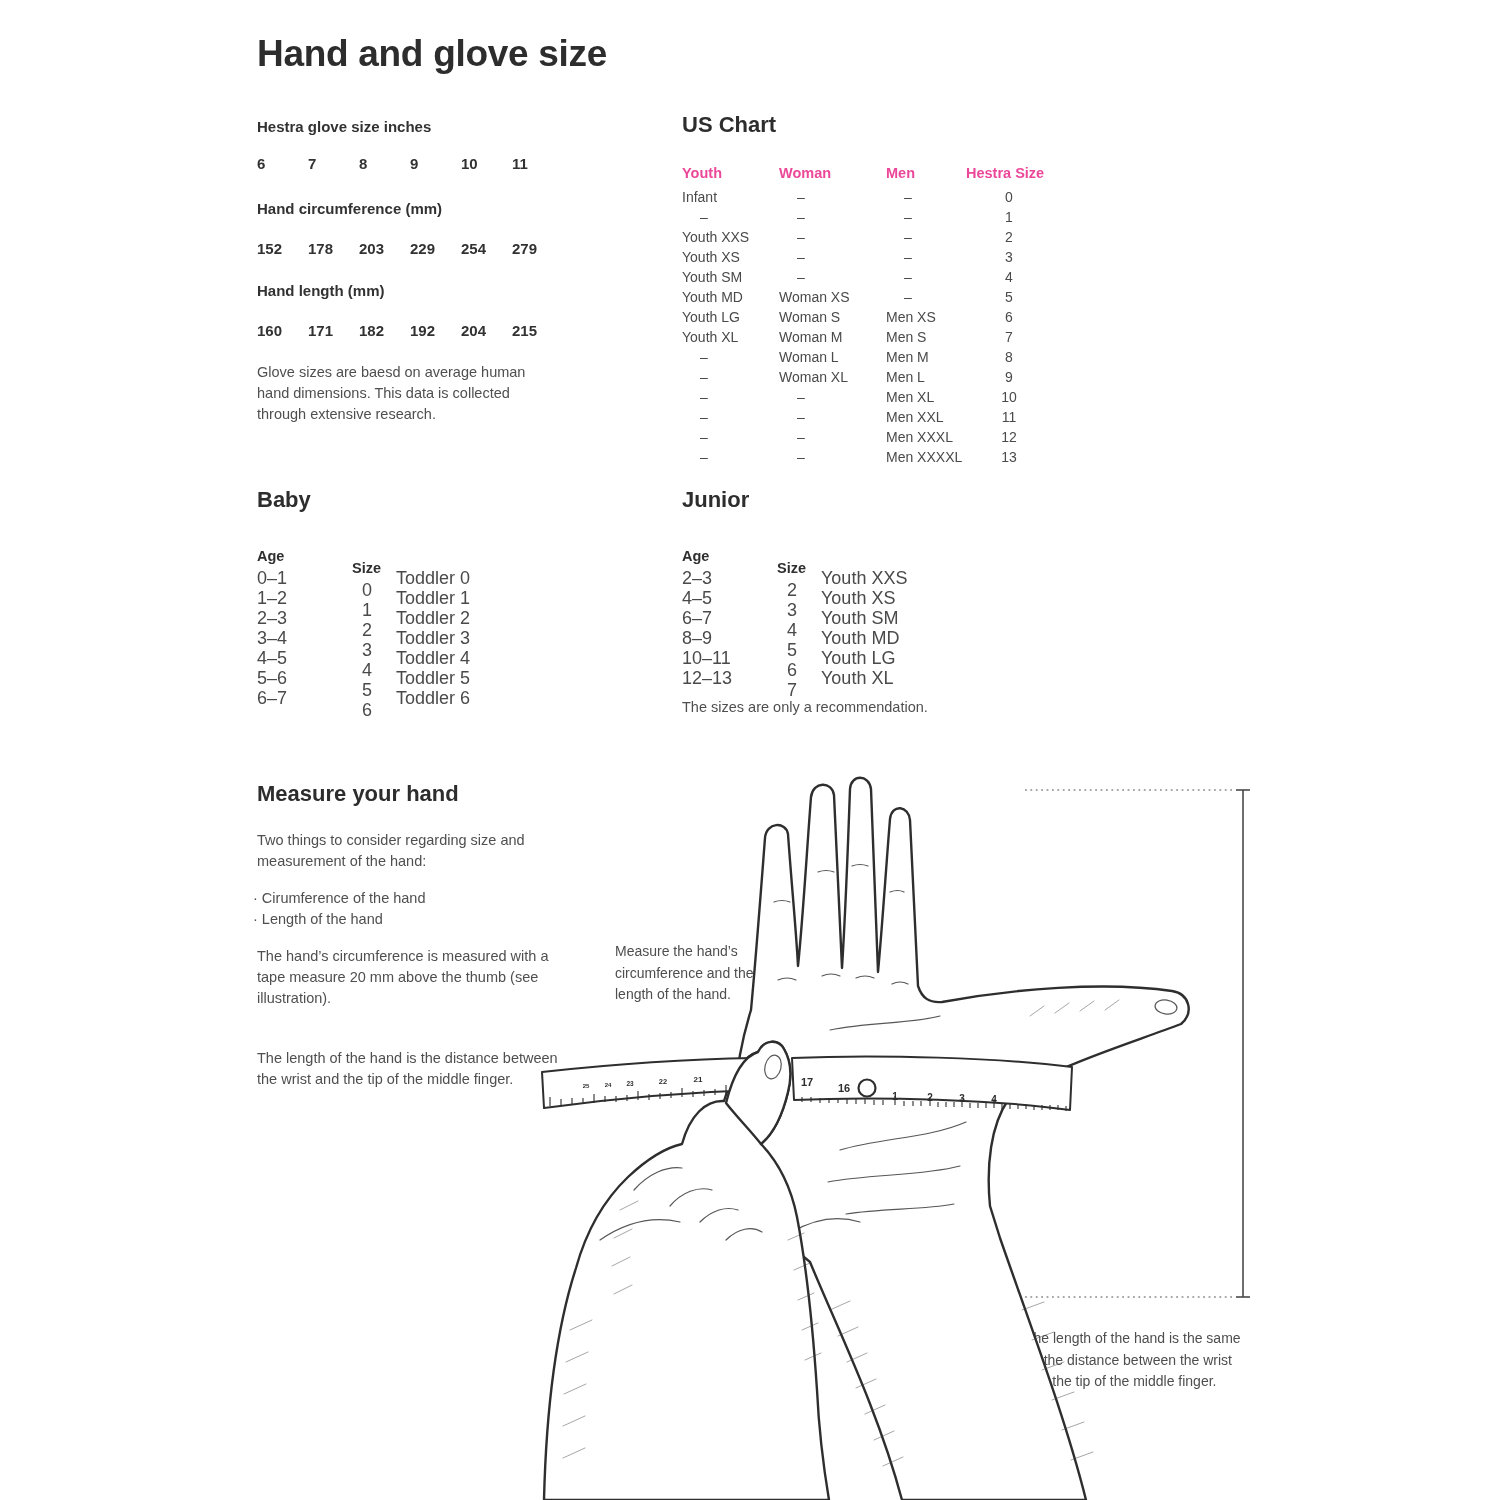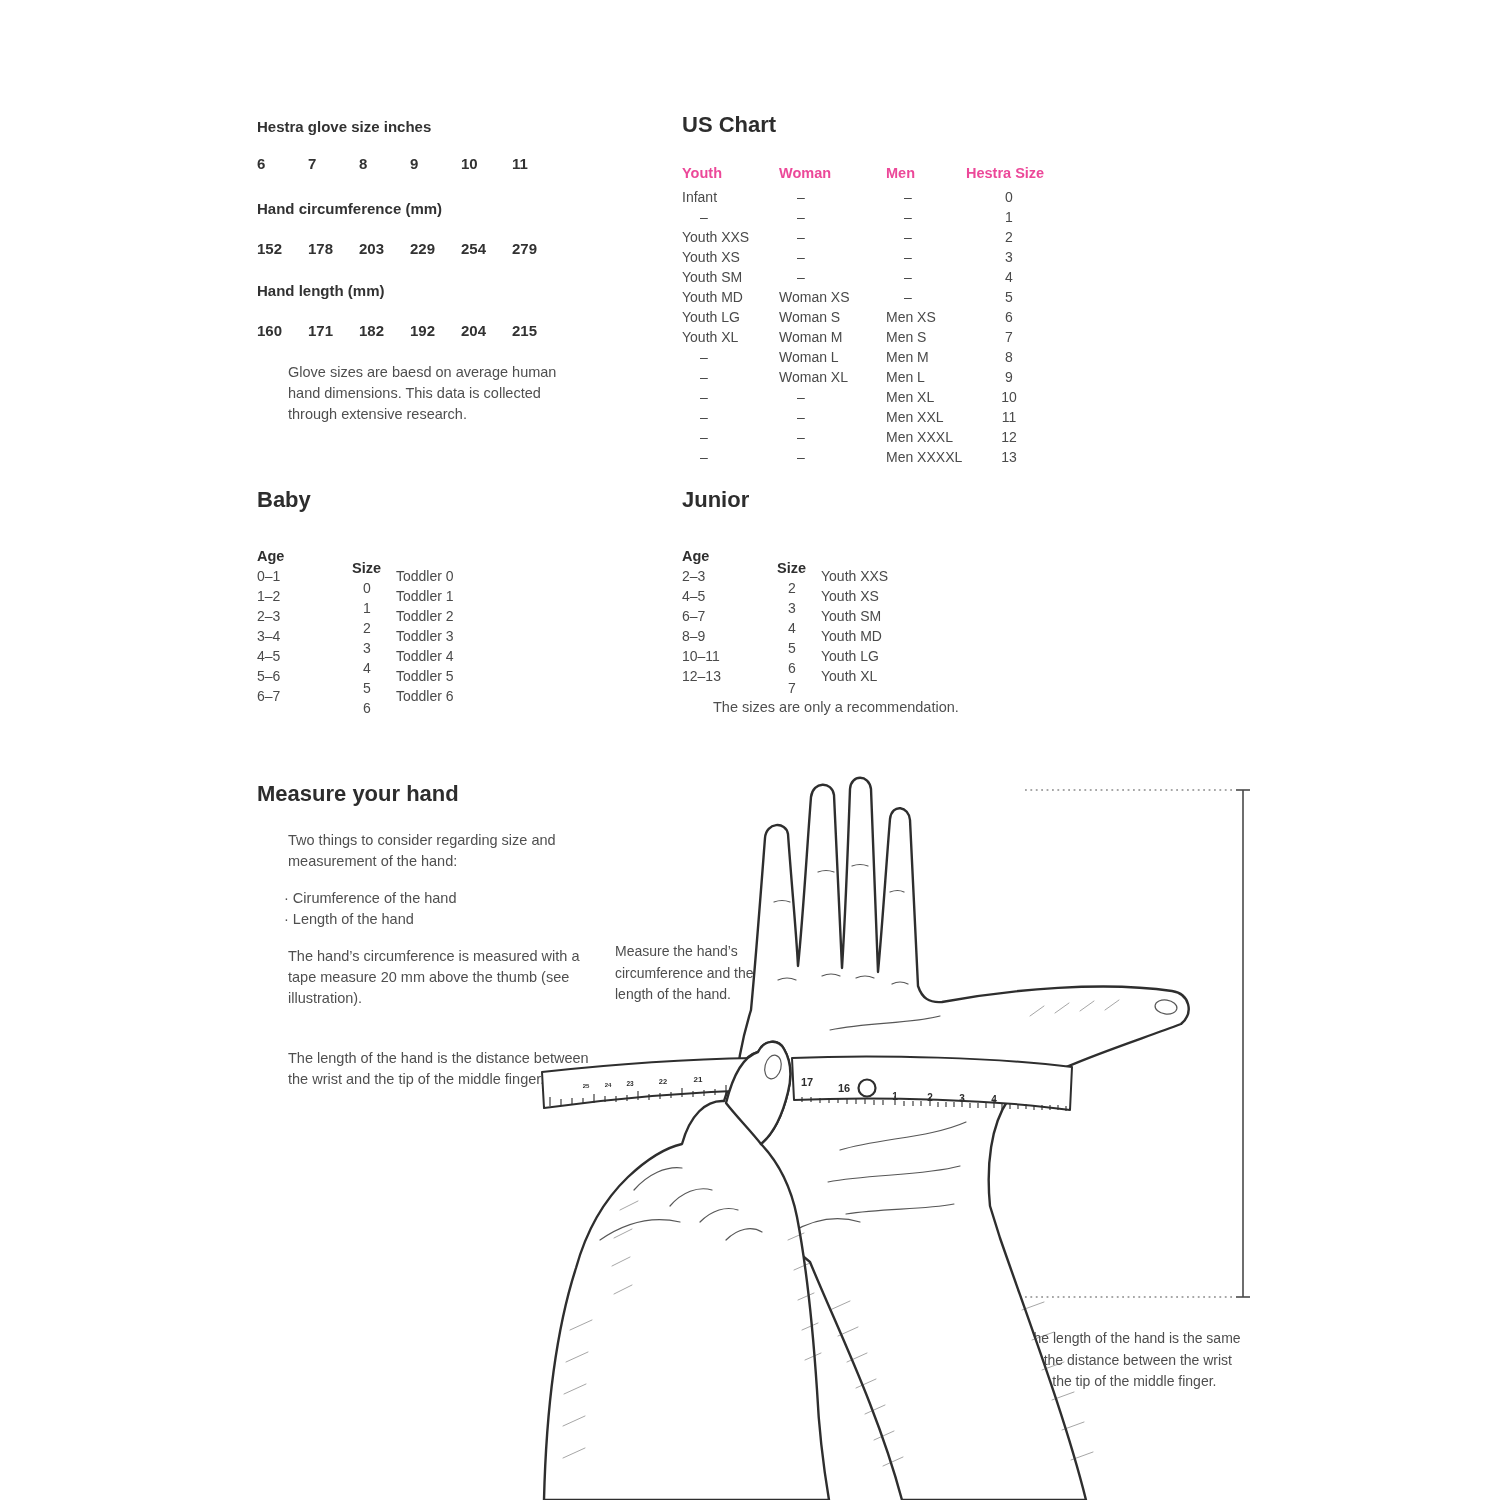--- a/index.html
+++ b/index.html
@@ -3,51 +3,52 @@
 <meta charset="utf-8">
 <style>
   html,body{margin:0;padding:0;background:#fff;}
   #page{position:relative;width:1500px;height:1500px;background:#ffffff;overflow:hidden;
         font-family:"Liberation Sans",sans-serif;color:#4f4f4f;}
   .abs{position:absolute;}
   .h1{font-size:37px;font-weight:700;color:#2d2d2d;letter-spacing:-0.3px;}
   .h2{font-size:22px;font-weight:700;color:#2d2d2d;}
   .lbl{font-size:15px;font-weight:700;color:#323232;}
   .strip{display:grid;grid-template-columns:repeat(6,51px);font-size:15px;font-weight:700;color:#323232;}
-  .body-txt{font-size:14.5px;line-height:21px;color:#4f4f4f;margin-left:31px;}
+  .body-txt{font-size:14.5px;line-height:21px;color:#4f4f4f;}
   .note{width:300px;}
   
   .us-grid{display:grid;grid-template-columns:97px 107px 80px 86px;height:20px;align-items:center;
            font-size:14px;color:#4a4a4a;}
   .us-head{font-weight:700;color:#ec4899;font-size:14.5px;}
   .us-grid .c4{text-align:center;}
   .us-head .c4{text-align:left;}
   .dash{padding-left:18px;}
   
   .bj-grid{display:grid;grid-template-columns:95px 30px 1fr;height:20px;align-items:center;
-           font-size:14px;color:#4a4a4a;}
+           font-size:18px;color:#4a4a4a;}
   .bj-head{font-weight:700;color:#2f2f2f;font-size:14.5px;}
   .bj-grid .c2{text-align:center;margin-top:24px;}
   .bj-head .c2{text-align:left;}
   .bj-grid .c3{padding-left:14px;}
   .caption{font-size:14px;line-height:21.5px;color:#4e4e4e;}
   svg text{font-family:"Liberation Sans",sans-serif;font-weight:700;fill:#2e2e2e;}
   .hand-line{fill:#ffffff;stroke:#2e2e2e;stroke-width:2.4;stroke-linejoin:round;stroke-linecap:round;}
   .detail{fill:none;stroke:#3a3a3a;stroke-width:1.2;stroke-linecap:round;opacity:.85;}
   .hatch{fill:none;stroke:#3a3a3a;stroke-width:.9;stroke-linecap:round;opacity:.5;}
   .tape{fill:#ffffff;stroke:#2e2e2e;stroke-width:2;stroke-linejoin:round;}
   .ticks{fill:none;stroke:#2e2e2e;stroke-width:1.1;}
   .guide-dotted{stroke:#8a8a8a;stroke-width:1.4;stroke-dasharray:1.8 3.6;}
   .guide-solid{stroke:#4a4a4a;stroke-width:1.6;}
 </style>
 </head>
 <body>
 
 <div id="page">
 
+  <div class="abs h1" style="left:257px;top:33px;">Hand and glove size</div>
 
   <div class="abs lbl" style="left:257px;top:118px;">Hestra glove size inches</div>
   <div class="abs strip" style="left:257px;top:155px;">
 
   <span>6</span>
       <span>7</span>
       <span>8</span>
       <span>9</span>
       <span>10</span>
       <span>11</span>

